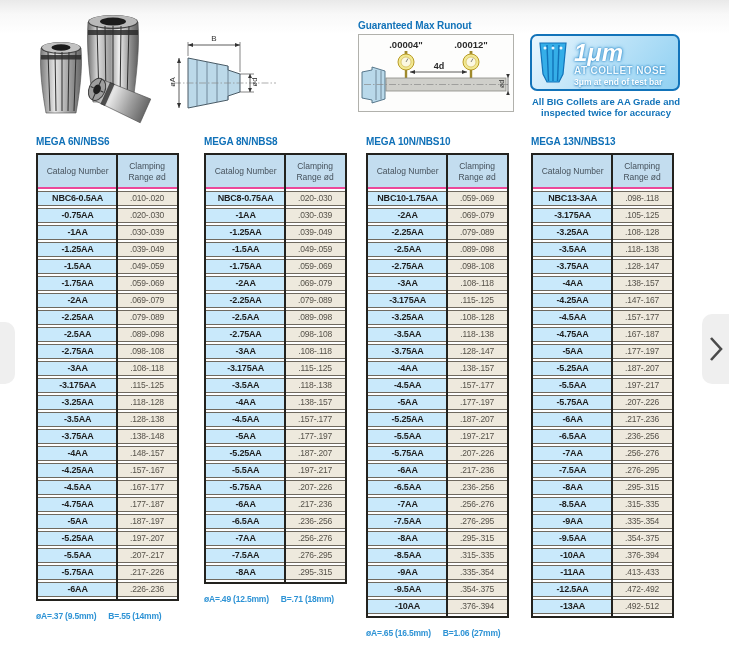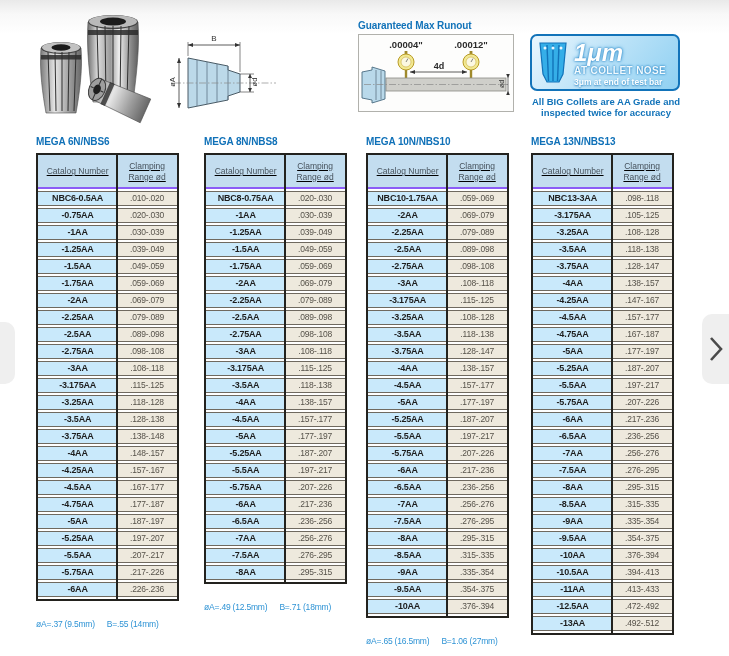--- a/index.html
+++ b/index.html
@@ -26,31 +26,31 @@
   .badge-detail{color:#fff;font-weight:bold;font-size:8.5px;margin-top:2px;
     text-shadow:0 1px 2px rgba(18,115,185,.9);}
   .badge-caption{margin-top:5px;text-align:center;color:#1273b9;font-weight:bold;font-size:9.5px;line-height:11px;}
   
   .tcol{position:absolute;width:143px;}
   #t0{left:36px;top:136px;} #t1{left:204px;top:136px;} #t2{left:366px;top:136px;} #t3{left:531px;top:136px;}
   .ttitle{font-size:10px;font-weight:bold;color:#1071b8;margin-bottom:6px;letter-spacing:-0.1px;}
   .ptable{position:relative;border:2px solid #23221e;background:#fff;}
   .row{display:flex;}
   .cell{box-sizing:border-box;text-align:center;}
-  .hrow{border-bottom:2px solid #8b5cf6;text-decoration:underline;}
+  .hrow{border-bottom:2px solid #ec4899;}
   .hrow .cell{background:#c3ddef;color:#46525c;font-size:8.5px;line-height:10.5px;
     padding:5px 2px 4px 2px;display:flex;align-items:center;justify-content:center;min-height:32px;}
   .hcat{width:57%;} .hrng{width:43%;}
   .tbody{display:flex;flex-direction:column;padding-bottom:2px;}
   .tbody .row{margin-top:2px;}
   .tbody .cell{height:15px;line-height:13px;border-top:1px solid #6f695f;border-bottom:1px solid #6f695f;}
   .cat{width:57%;background:#c9e9fb;color:#1d1d1d;font-weight:bold;font-size:9px;letter-spacing:-0.2px;}
   .rng{width:43%;background:#eee9dd;color:#56524a;font-size:8.5px;letter-spacing:-0.2px;}
   .vline{position:absolute;top:0;bottom:0;left:57%;width:2px;margin-left:-1px;background:#23221e;}
-  .tfoot{margin-top:18px;font-size:8.5px;font-weight:normal;color:#2e93d5;white-space:nowrap;letter-spacing:-0.2px;}
+  .tfoot{margin-top:10px;font-size:8.5px;font-weight:bold;color:#2e93d5;white-space:nowrap;letter-spacing:-0.2px;}
   .tfoot .gap{display:inline-block;width:12px;}
   
   .nav-next{position:absolute;right:0;top:314px;width:27px;height:70px;background:#efefef;
     border-radius:10px 0 0 10px;display:flex;align-items:center;justify-content:center;cursor:pointer;}
   .nav-prev{position:absolute;left:0;top:322px;width:15px;height:62px;background:#efefef;
     border-radius:0 10px 10px 0;cursor:pointer;}
 </style>
 </head>
 <body>
 
@@ -636,24 +636,20 @@
           </div>
           <div class="row">
             <div class="cell cat">-9.5AA</div>
             <div class="cell rng">.354-.375</div>
           </div>
           <div class="row">
             <div class="cell cat">-10AA</div>
             <div class="cell rng">.376-.394</div>
           </div>
           <div class="row">
-            <div class="cell cat">-10.5AA</div>
-            <div class="cell rng">.394-.413</div>
-          </div>
-          <div class="row">
             <div class="cell cat">-11AA</div>
             <div class="cell rng">.413-.433</div>
           </div>
           <div class="row">
             <div class="cell cat">-12.5AA</div>
             <div class="cell rng">.472-.492</div>
           </div>
           <div class="row">
             <div class="cell cat">-13AA</div>
             <div class="cell rng">.492-.512</div>

